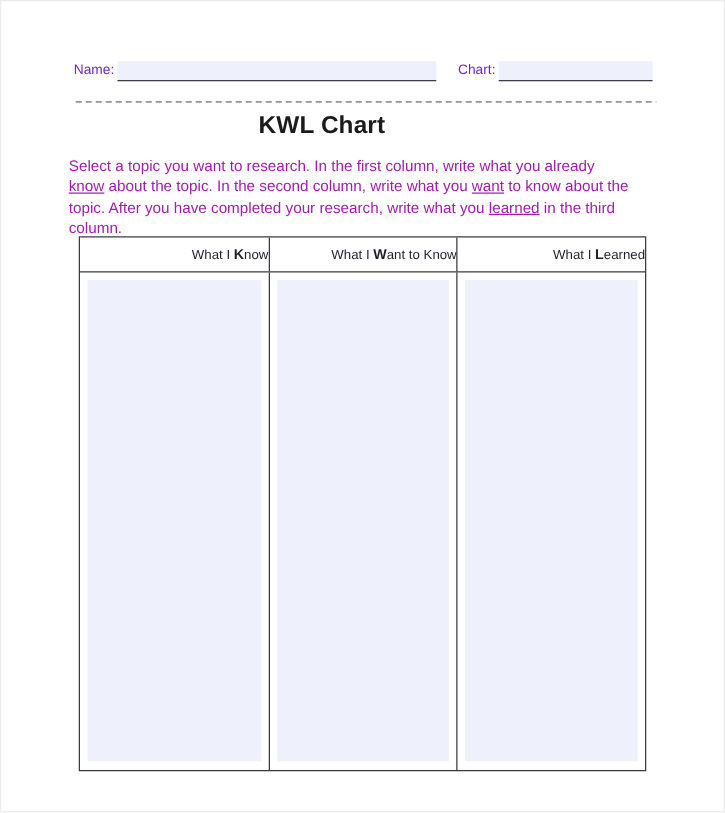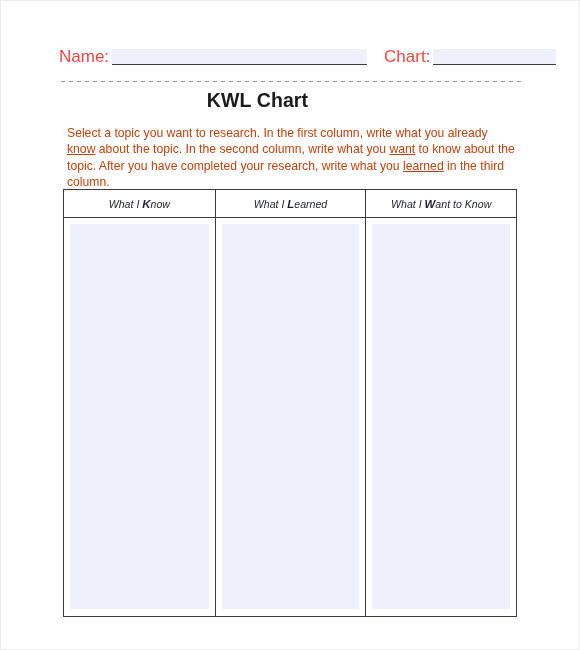--- a/index.html
+++ b/index.html
@@ -29,22 +29,22 @@
   .meta-row {
     position: absolute;
     left: 58px;
     top: 44px;
     width: 460px;
     height: 20px;
     display: flex;
     align-items: flex-end;
   }
   .meta-label {
-    font-size: 17px;
-    color: #ef4444;
+    font-size: 11px;
+    color: #6d28d9;
     line-height: 15px;
     white-space: nowrap;
     padding-bottom: 1px;
   }
   .meta-blank {
     flex: 0 0 auto;
     height: 15px;
     background: #eef0fb;
     border-bottom: 1.4px solid #3b3b4a;
     margin-left: 3px;
@@ -75,26 +75,26 @@
     text-align: center;
     font-size: 19.5px;
     font-weight: bold;
     color: #1b1b1b;
     letter-spacing: 0.1px;
   }
 
   
   .instructions {
     position: absolute;
-    left: 66px;
+    left: 54px;
     top: 124px;
     width: 452px;
     font-size: 12.2px;
     line-height: 16.4px;
-    color: #c2410c;
+    color: #a21caf;
   }
   .instructions .u {
     text-decoration: underline;
   }
 
   
   .kwl-table {
     position: absolute;
     left: 62px;
     top: 188px;
@@ -121,22 +121,21 @@
     box-sizing: border-box;
     position: relative;
   }
   .kwl-head .col + .col,
   .kwl-body .col + .col {
     border-left: 1.6px solid #3a3a42;
   }
   .kwl-head .col {
     display: flex;
     align-items: center;
-    justify-content: center;
-    font-style: italic;
+    justify-content: flex-end;
   }
   .col-title {
     font-size: 10.6px;
     color: #1f1f2e;
     font-weight: bold;
     white-space: nowrap;
   }
   .col-title .lead {
     font-weight: normal;
   }
@@ -172,25 +171,25 @@
 
   <div class="instructions"><span>Select a topic you want to research. In the first column, write what you already </span><span class="u">know</span><span> about the topic. In the second column, write what you </span><span class="u">want</span><span> to know about the topic. After you have completed your research, write what you </span><span class="u">learned</span><span> in the third column.</span></div>
 
   <div class="kwl-table">
 
     <div class="kwl-head">
       <div class="col">
         <span class="col-title"><span class="lead">What I </span><span class="keycap">K</span><span class="lead">now</span></span>
       </div>
       <div class="col">
+        <span class="col-title"><span class="lead">What I </span><span class="keycap">W</span><span class="lead">ant to Know</span></span>
+      </div>
+      <div class="col">
         <span class="col-title"><span class="lead">What I </span><span class="keycap">L</span><span class="lead">earned</span></span>
       </div>
-      <div class="col">
-        <span class="col-title"><span class="lead">What I </span><span class="keycap">W</span><span class="lead">ant to Know</span></span>
-      </div>
     </div>
 
     <div class="kwl-body">
       <div class="col">
         <div class="writing-area"></div>
       </div>
       <div class="col">
         <div class="writing-area"></div>
       </div>
       <div class="col">

